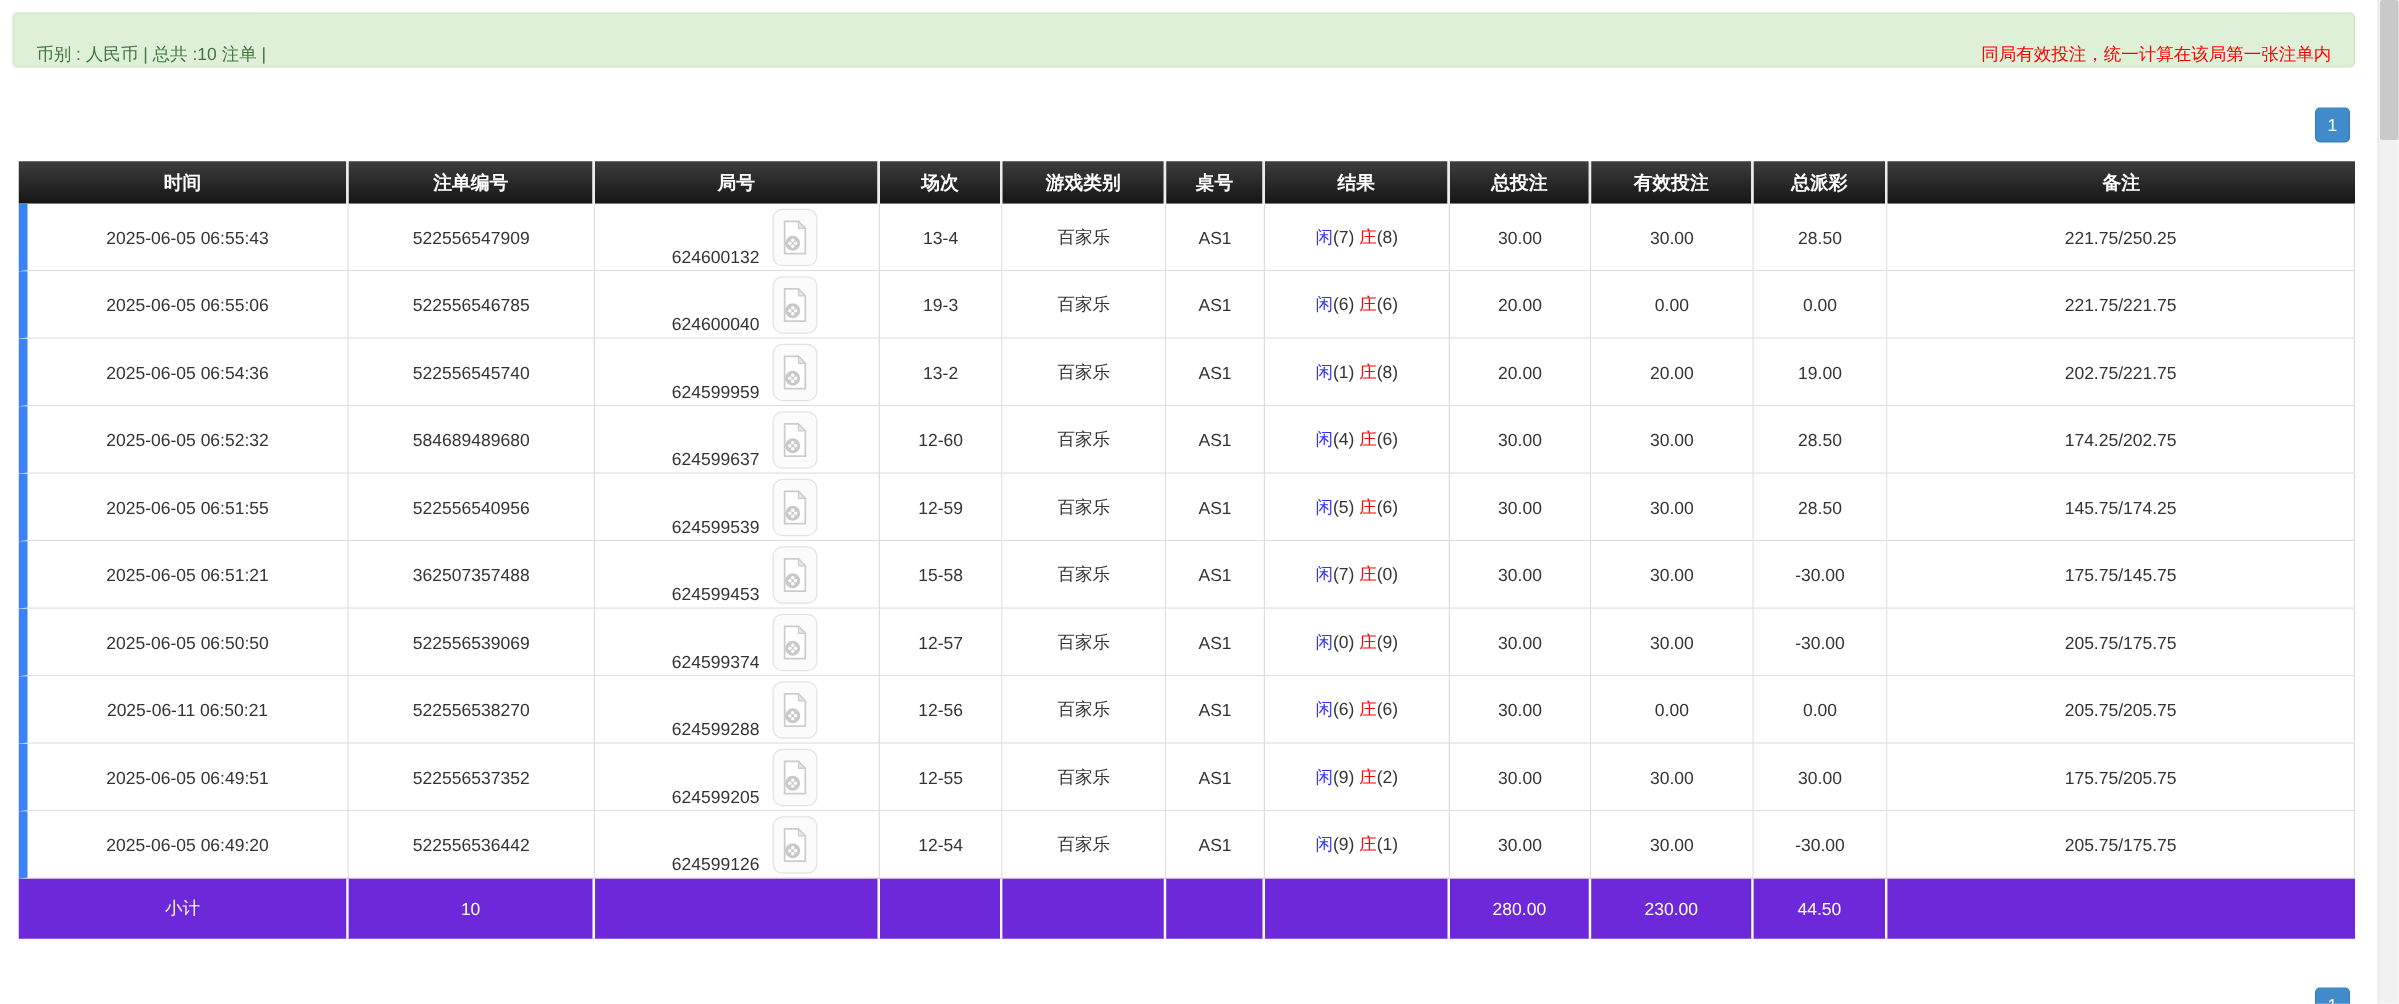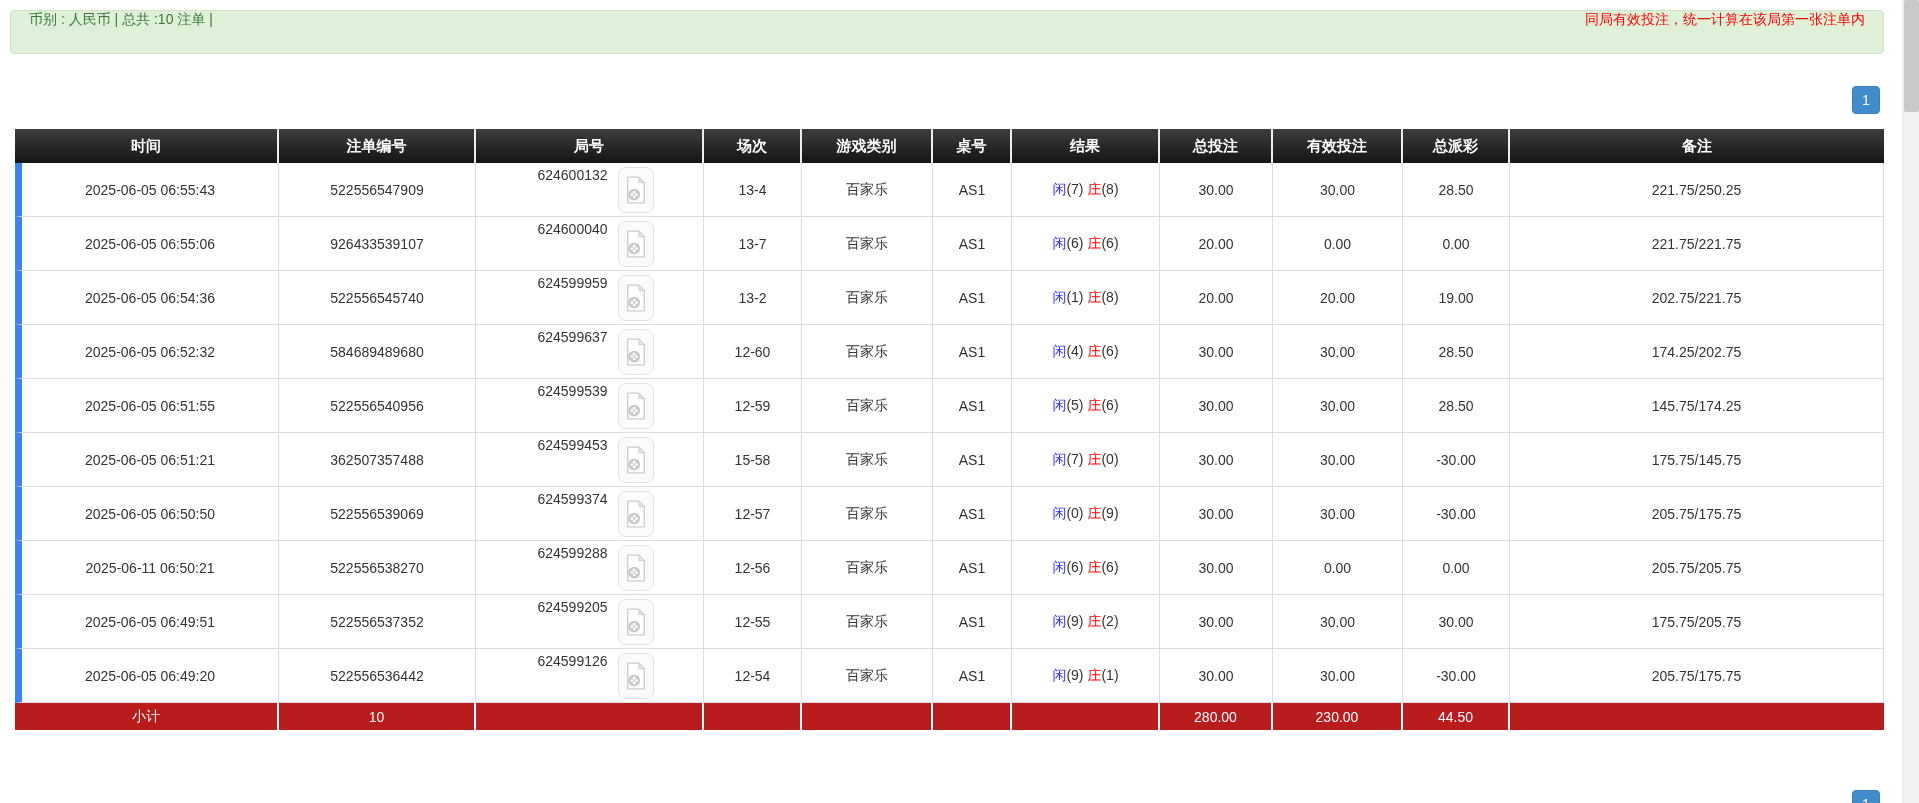--- a/index.html
+++ b/index.html
@@ -5,21 +5,21 @@
   html,body{margin:0;padding:0;}
   body{
     width:1919px;height:803px;position:relative;overflow:hidden;
     background:#ffffff;
     font-family:"Liberation Sans","DejaVu Sans",sans-serif;
   }
   
   .info-bar{
     position:absolute;left:10px;top:10px;width:1874px;height:44px;
     box-sizing:border-box;background:#dff0d8;border:1px solid #d0e6c2;border-radius:4px;
-    display:flex;align-items:flex-start;justify-content:space-between;
+    display:flex;align-items:flex-end;justify-content:space-between;
     padding:0 18px;font-size:14px;
   }
   .info-left{color:#3c763d;}
   .info-right{color:#ff0000;}
   
   .pager{
     position:absolute;width:28px;height:28px;box-sizing:border-box;
     background:#428bca;border:1px solid #357ebd;border-radius:4px;
     color:#fff;font-size:14px;display:flex;align-items:center;justify-content:center;
     cursor:pointer;
@@ -41,29 +41,29 @@
   thead th:last-child{border-right:none;}
   tbody.data td{
     height:53px;padding:0;background:#fff;text-align:center;color:#333;
     border-right:1px solid #ddd;border-bottom:1px solid #ddd;
   }
   tbody.data td:first-child{border-left:7px solid #3b82f6;}
   .blue{color:#2a6fdd;}
   .xian{color:#3333ff;}
   .zhuang{color:#ff0000;}
   .neg{color:#ff0000;}
-  .round-inner{display:inline-flex;align-items:flex-start;gap:10px;margin-left:12px;}
+  .round-inner{display:inline-flex;align-items:flex-end;gap:10px;margin-left:12px;}
   .icon-btn{
     width:36px;height:46px;box-sizing:border-box;
     border:1px solid #e2e2e2;border-radius:8px;background:#fbfbfb;
     display:inline-flex;align-items:center;justify-content:center;cursor:pointer;
   }
   
   tr.sum-row td{
-    height:27px;padding:0;background:#b91c1c;color:#fff;text-align:center;
+    height:48px;padding:0;background:#6d28d9;color:#fff;text-align:center;
     border-right:2px solid #fff;
   }
   tr.sum-row td:last-child{border-right:none;}
   tr.total-row td{border-top:3px solid #fff;}
   tr.total-row td:first-child{border-bottom-left-radius:5px;}
   tr.total-row td:last-child{border-bottom-right-radius:8px;}
   
   .scrollbar{
     position:absolute;right:0;top:0;width:17px;height:803px;
     background:#f1f1f1;border-left:1px solid #e9e9e9;box-sizing:border-box;
@@ -140,38 +140,38 @@
       <span class="zhuang">庄</span><span>(8)</span>
     </td>
     <td class="blue">30.00</td>
     <td>30.00</td>
     <td>28.50</td>
     <td>221.75/250.25</td>
   </tr>
 
   <tr>
     <td>2025-06-05 06:55:06</td>
-    <td>926433539107</td>
+    <td>522556546785</td>
     <td>
       <span class="round-inner">
         <span>624600040</span>
         <span class="icon-btn">
           <svg width="22" height="28" viewBox="0 0 24 30" aria-hidden="true">
             <path d="M3 1 h12 l6 6 v22 h-18 z" fill="#ffffff" stroke="#cccccc" stroke-width="1.5"></path>
             <path d="M15 1 l6 6 h-6 z" fill="#e6e6e6" stroke="#cccccc" stroke-width="1"></path>
             <circle cx="10" cy="20" r="6.5" fill="#c9c9c9"></circle>
             <circle cx="10" cy="17.4" r="1.5" fill="#ffffff"></circle>
             <circle cx="7.5" cy="20" r="1.5" fill="#ffffff"></circle>
             <circle cx="12.5" cy="20" r="1.5" fill="#ffffff"></circle>
             <circle cx="10" cy="22.6" r="1.5" fill="#ffffff"></circle>
           </svg>
         </span>
       </span>
     </td>
-    <td>13-7</td>
+    <td>19-3</td>
     <td>百家乐</td>
     <td>AS1</td>
     <td>
       <span class="xian">闲</span><span>(6)</span>
       <span class="zhuang">庄</span><span>(6)</span>
     </td>
     <td class="blue">20.00</td>
     <td>0.00</td>
     <td>0.00</td>
     <td>221.75/221.75</td>

